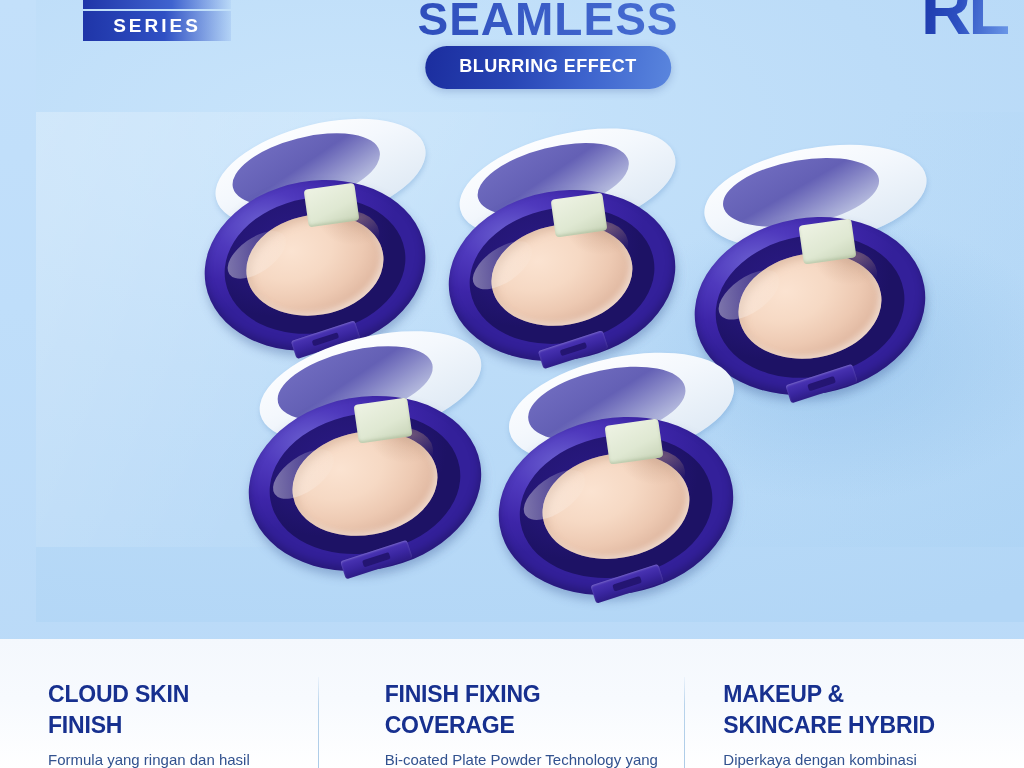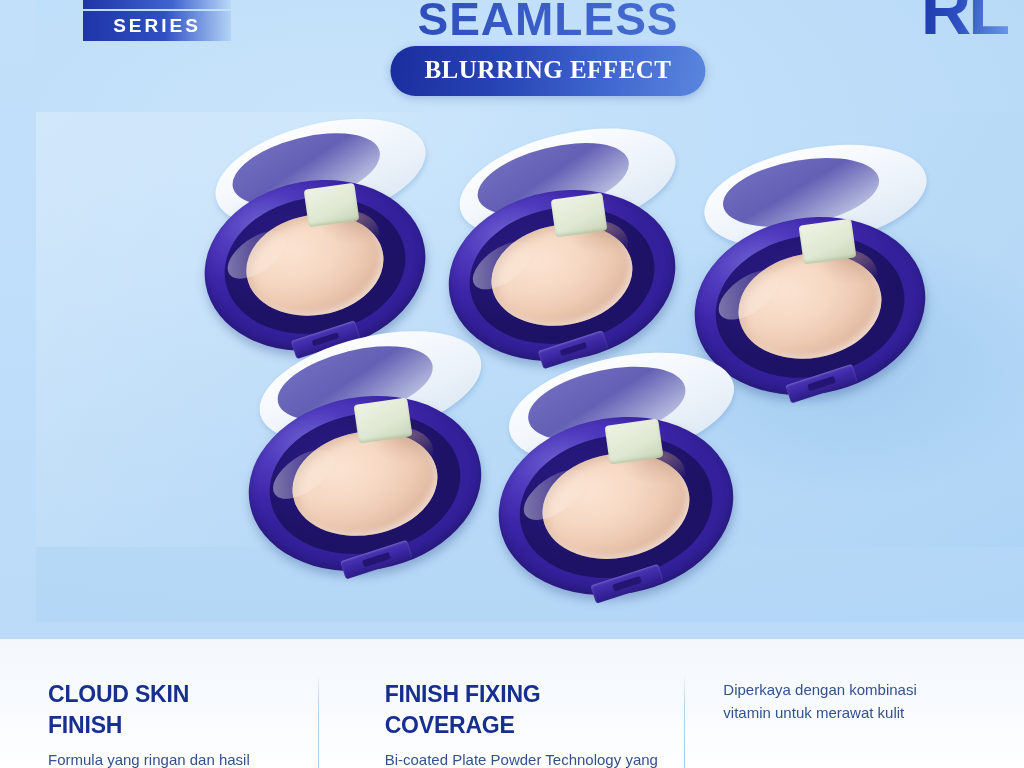--- a/index.html
+++ b/index.html
@@ -88,25 +88,24 @@
     left: 50%;
     transform: translateX(-50%);
     top: 46px;
     padding: 10px 34px 12px 34px;
     border-radius: 30px;
     background: linear-gradient(100deg, #1b2d9e 0%, #2744b4 35%, #3d63cd 65%, #5a86de 100%);
     box-shadow: 0 2px 8px rgba(30,60,140,0.25);
   }
   .blurring-pill span {
     color: #ffffff;
-    font-size: 25px;
+    font-size: 18px;
     font-weight: bold;
     letter-spacing: 0.5px;
     white-space: nowrap;
-    font-family: Liberation Serif, serif;
   }
 
   .brand-logo {
     position: absolute;
     right: 52px; top: -30px;
     font-size: 70px;
     font-weight: bold;
     letter-spacing: -3px;
     background: linear-gradient(100deg, #1b37a9 0%, #2c4fc1 45%, #6d9ae9 100%);
     -webkit-background-clip: text;
@@ -395,18 +394,20 @@
     </div>
 
     <div class="feature-col mid">
       <h3 class="feat-title">FINISH FIXING
 COVERAGE</h3>
       <p class="feat-body">Bi-coated Plate Powder Technology yang
 menyamarkan pori dan warna kulit</p>
     </div>
 
     <div class="feature-col right">
+      <h3 class="feat-title">MAKEUP &amp;
+SKINCARE HYBRID</h3>
       <p class="feat-body">Diperkaya dengan kombinasi
 vitamin untuk merawat kulit</p>
     </div>
   </div>
 
 </div>
 
 </body></html>

